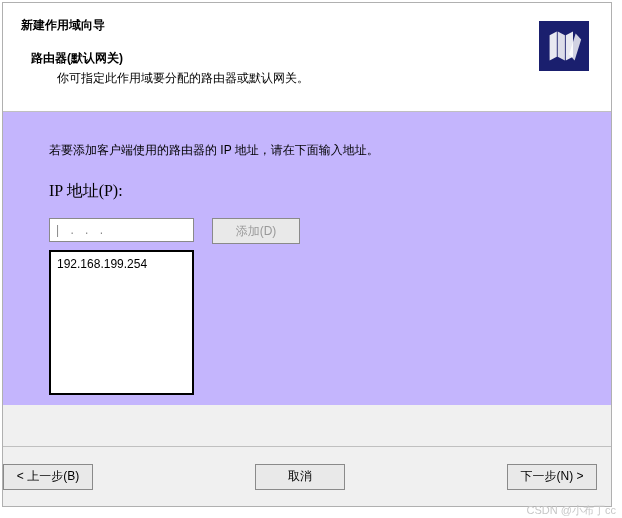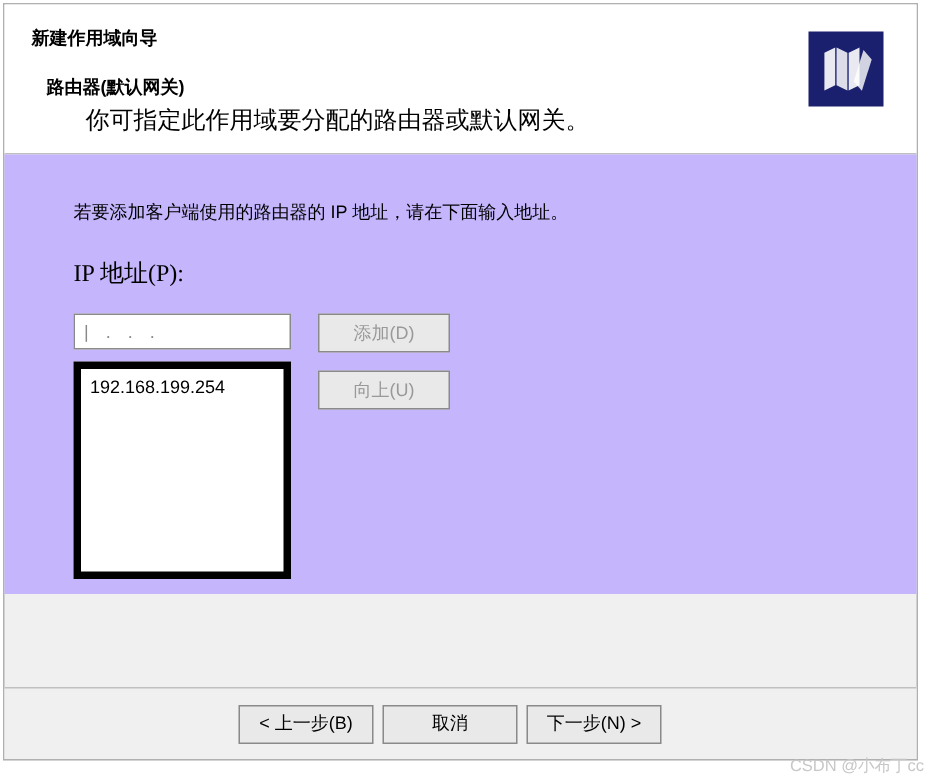--- a/index.html
+++ b/index.html
@@ -20,41 +20,41 @@
       width: 610px;
       height: 505px;
       border: 1px solid #b0b0b0;
       background: #f0f0f0;
       position: relative;
       margin: 2px;
     }
     .header {
       background: #fff;
       border-bottom: 1px solid #c0c0c0;
-      padding: 14px 18px 11px 18px;
+      padding: 14px 18px 24px 18px;
       display: flex;
       justify-content: space-between;
       align-items: flex-start;
     }
     .header-text {
       flex: 1;
     }
     .dialog-title {
       font-weight: bold;
       font-size: 12px;
       margin-bottom: 2px;
     }
     .section-title {
       font-weight: bold;
       font-size: 12px;
       padding-left: 10px;
       padding-top: 14px;
     }
     .section-sub {
-      font-size: 16px;
+      font-size: 12px;
       padding-left: 36px;
       padding-top: 3px;
       font-family: Liberation Serif, serif;
     }
     .header-icon {
       width: 50px;
       height: 50px;
       background: #1a1f6e;
       display: flex;
       align-items: center;
@@ -96,21 +96,21 @@
       font-size: 12px;
       padding: 2px 6px;
       color: #888;
       display: flex;
       align-items: center;
       letter-spacing: 4px;
     }
     .listbox {
       width: 145px;
       height: 145px;
-      border: 5px solid #000000;
+      border: 2px solid #000000;
       background: #fff;
       margin-top: 8px;
       padding: 4px 6px;
       font-size: 12px;
       overflow: auto;
     }
     .list-item {
       padding: 1px 0;
     }
     .right-col {
@@ -129,25 +129,25 @@
     }
     .btn-small.disabled {
       color: #999;
       cursor: default;
     }
     .footer {
       position: absolute;
       bottom: 0;
       left: 0;
       right: 0;
-      height: 48px;
+      height: 60px;
       border-top: 1px solid #c0c0c0;
       background: #f0f0f0;
       display: flex;
-      justify-content: center;
+      justify-content: space-between;
       align-items: center;
       padding-right: 14px;
       gap: 6px;
     }
     .btn-nav {
       min-width: 90px;
       height: 26px;
       border: 1px solid #8a8a8a;
       background: #e9e9e9;
       font-size: 12px;
@@ -193,21 +193,20 @@
 
     <div class="controls-row">
       <div class="left-col">
         <div class="ip-input">| .   .   .</div>
         <div class="listbox">
           <div class="list-item">192.168.199.254</div>
         </div>
       </div>
       <div class="right-col">
         <button class="btn-small disabled">添加(D)</button>
-        <button class="btn-small disabled">向上(U)</button>
       </div>
     </div>
   </div>
 
   <div class="footer">
     <button class="btn-nav">&lt; 上一步(B)</button>
     <button class="btn-nav">取消</button>
     <button class="btn-nav">下一步(N) &gt;</button>
   </div>
 

